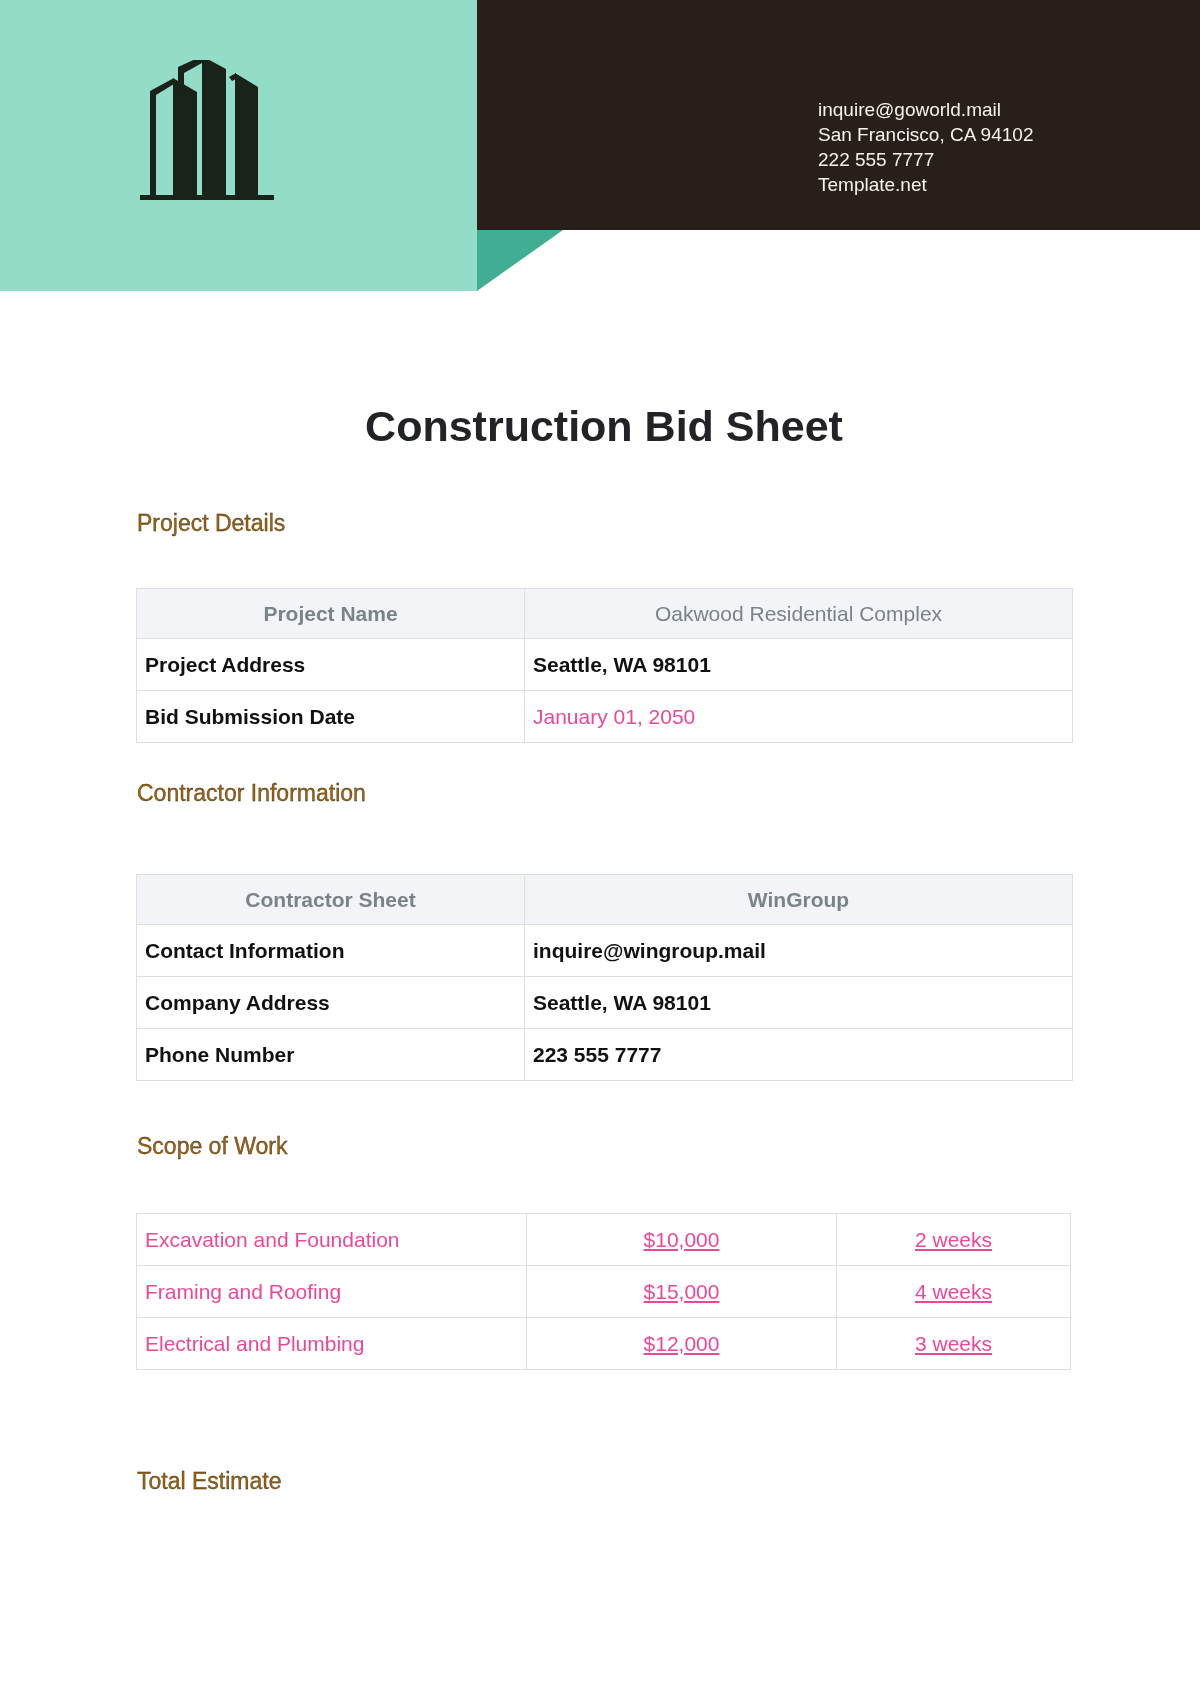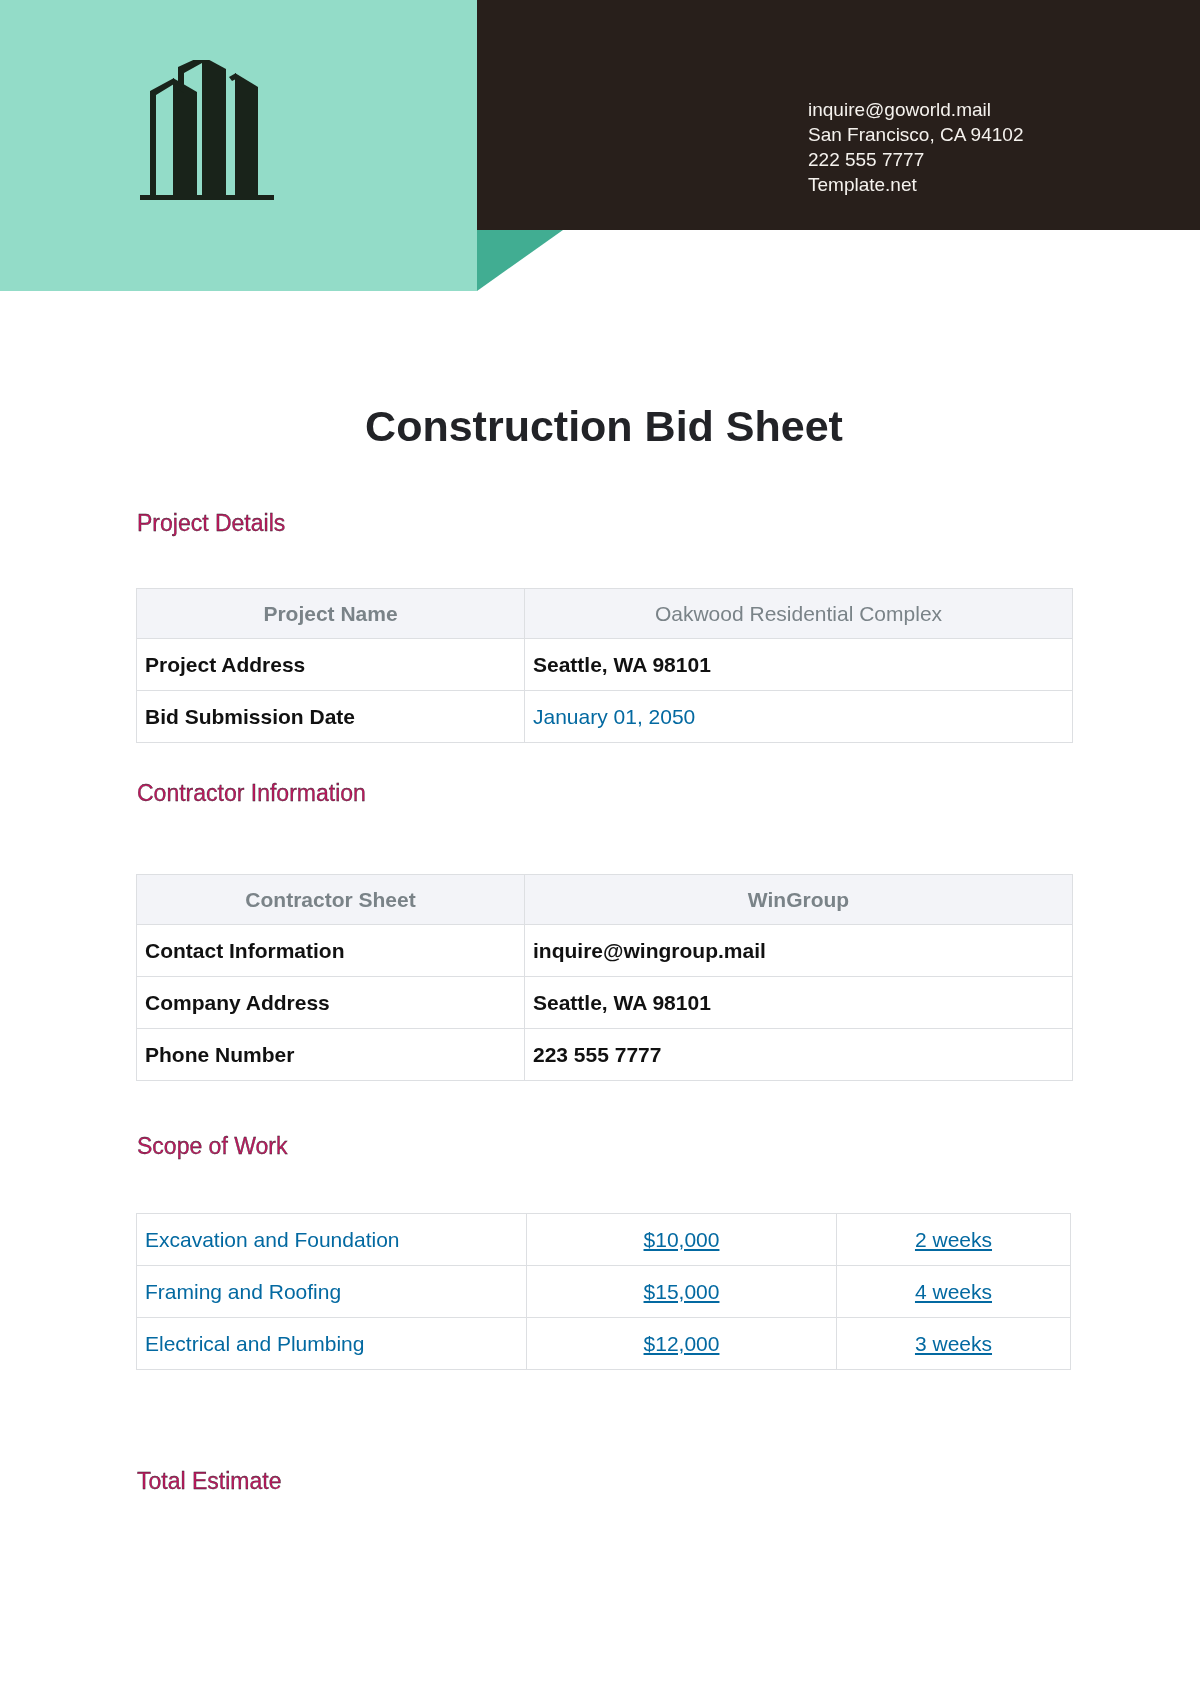--- a/index.html
+++ b/index.html
@@ -7,43 +7,43 @@
     width: 1200px; height: 1696px; position: relative; overflow: hidden;
     background: #ffffff;
     font-family: "Liberation Sans", "DejaVu Sans", sans-serif;
     color: #1b1b1b;
   }
   .mint-block { position: absolute; left: 0; top: 0; width: 477px; height: 291px; background: #93dcc8; }
   .dark-block { position: absolute; left: 477px; top: 0; width: 723px; height: 230px; background: #281f1b; }
   .teal-tri { position: absolute; left: 477px; top: 230px; width: 86px; height: 61px; }
   .logo { position: absolute; left: 140px; top: 60px; width: 134px; height: 142px; }
   .contact { position: absolute; left: 808px; top: 97px; color: #f5f2ee; font-size: 19px; line-height: 25px; }
-  .contact div { white-space: nowrap; }
+  .contact div { white-space: nowrap; margin-left: 10px; }
   .title {
     position: absolute; left: 0; top: 402px; width: 1208px; text-align: center;
     font-size: 43px; font-weight: bold; color: #222327; letter-spacing: 0px;
   }
   .section-heading {
-    position: absolute; left: 137px; font-size: 23px; font-weight: normal; color: #be185d;
+    position: absolute; left: 137px; font-size: 23px; font-weight: normal; color: #a16207;
     -webkit-text-stroke: 0.3px #222327;
   }
   table.grid {
     position: absolute; left: 136px; border-collapse: collapse; table-layout: fixed;
     font-size: 21px;
   }
   table.grid td, table.grid th {
     border: 1.5px solid #dddfe2; padding: 0 8px; height: 50px; box-sizing: border-box;
     vertical-align: middle;
   }
   table.grid th {
     background: #f3f4f8; color: #7a8388; font-weight: bold; text-align: center; height: 50px;
   }
   table.grid th.light { font-weight: normal; }
   table.grid td.bold { font-weight: bold; color: #111; }
-  table.grid td.reg { font-weight: normal; color: #0369a1; margin-top: 35px; }
+  table.grid td.reg { font-weight: normal; color: #ec4899; margin-top: 35px; }
   table.grid td.center { text-align: center; text-decoration: underline; }
 </style>
 </head>
 <body>
 
 <div class="mint-block"></div>
 <div class="dark-block"></div>
 <svg class="teal-tri" viewBox="0 0 86 61" preserveAspectRatio="none">
   <polygon points="0,0 86,0 0,61" fill="#41ad92"></polygon>
 </svg>

